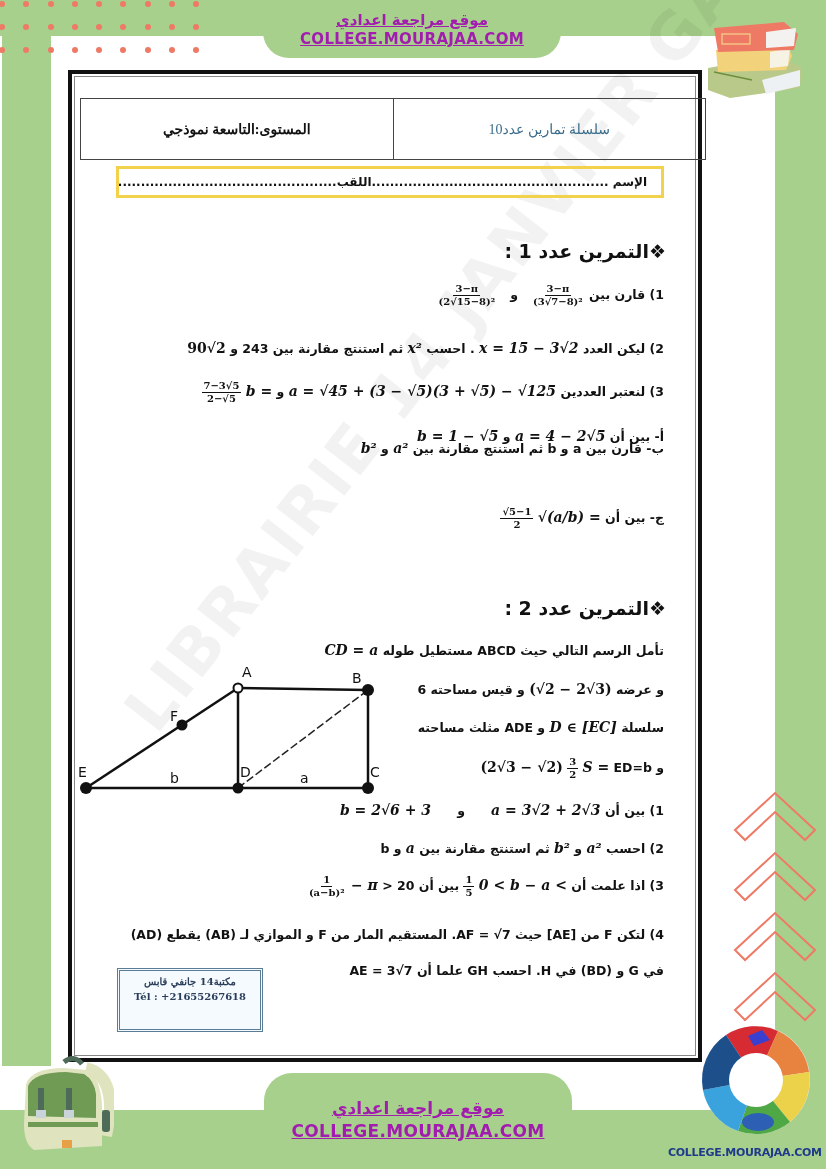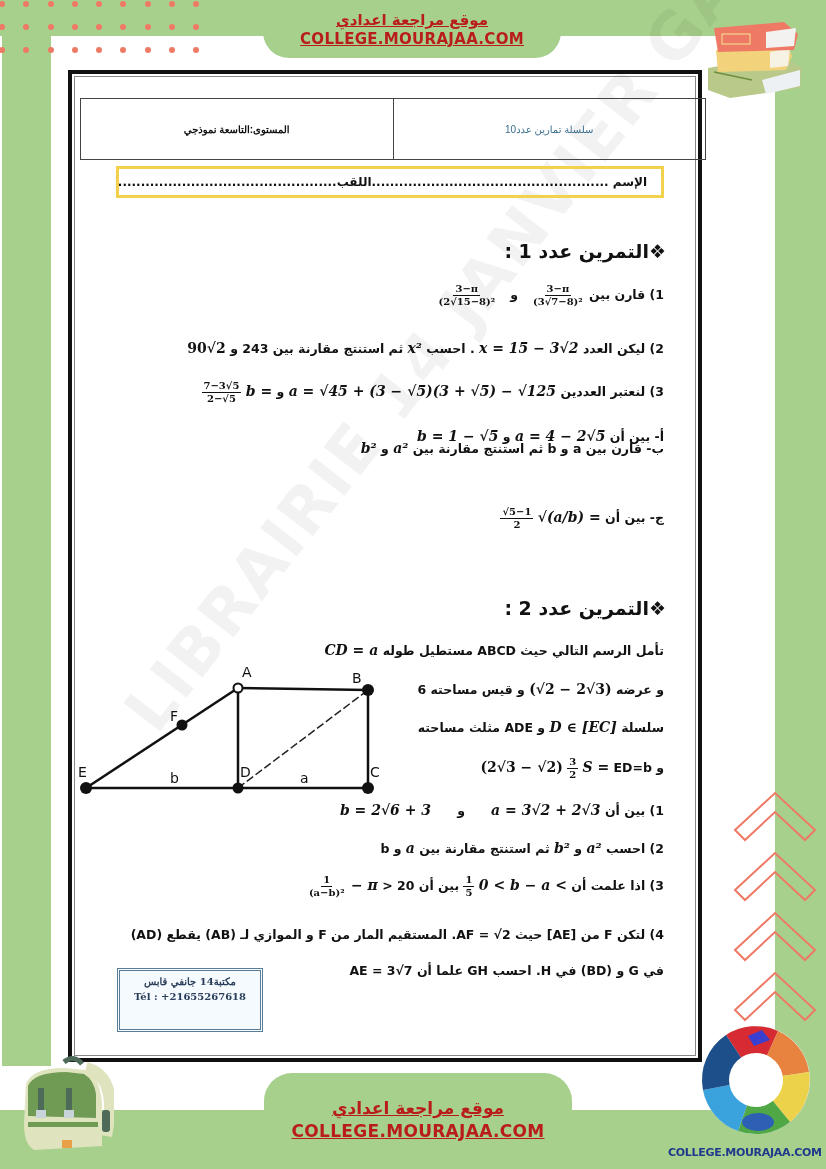--- a/index.html
+++ b/index.html
@@ -1,24 +1,24 @@
 <!DOCTYPE html>
 <html><head>
 <meta charset="utf-8">
 <style>
   html,body{margin:0;padding:0;}
   body{width:826px;height:1169px;position:relative;overflow:hidden;background:#ffffff;font-family:"DejaVu Serif",serif;color:#111;}
   .green{position:absolute;background:#a8d08d;}
   .dot{position:absolute;width:6px;height:6px;border-radius:50%;background:#ee7a66;}
-  .banner{position:absolute;background:#a8d08d;color:#b91c1c;text-align:center;font-family:"DejaVu Sans",sans-serif;font-weight:bold;}
+  .banner{position:absolute;background:#a8d08d;color:#a21caf;text-align:center;font-family:"DejaVu Sans",sans-serif;font-weight:bold;}
   .banner .ar{display:block;text-decoration:underline;}
   .banner .en{display:block;text-decoration:underline;letter-spacing:0.3px;}
   .frame{position:absolute;left:68px;top:70px;width:626px;height:984px;border:4px solid #111;box-shadow:inset 0 0 0 2px #fff, inset 0 0 0 3px #888;background:#fff;}
   .hdr{position:absolute;left:80px;top:98px;width:626px;height:62px;border:1.5px solid #444;display:flex;direction:rtl;box-sizing:border-box;}
-  .hdr .cell{flex:1;display:flex;align-items:center;justify-content:center;font-family:Liberation Sans, sans-serif;font-size:10px;border-left:1.5px solid #444;}
+  .hdr .cell{flex:1;display:flex;align-items:center;justify-content:center;font-family:Liberation Serif, serif;font-size:14px;border-left:1.5px solid #444;}
   .hdr .cell:last-child{border-left:none;}
   .hdr .subj{color:#3a6d8c;}
   .hdr .series{color:#3a6d8c;}
   .hdr .level{font-weight:bold;color:#111;}
   .namebox{position:absolute;left:116px;top:166px;width:548px;height:32px;border:3px solid #f2d24a;box-sizing:border-box;direction:rtl;display:flex;align-items:center;padding:0 14px;font-family:"DejaVu Sans",sans-serif;font-weight:bold;font-size:12px;white-space:nowrap;overflow:hidden;}
   .ex-title{position:absolute;right:160px;font-family:"DejaVu Sans",sans-serif;font-size:19px;font-weight:bold;direction:rtl;color:#111;}
   .line{position:absolute;right:162px;direction:rtl;font-family:"DejaVu Sans",sans-serif;font-size:12.5px;font-weight:bold;white-space:nowrap;color:#111;}
   .math{font-family:"DejaVu Serif",serif;font-style:italic;font-weight:bold;direction:ltr;unicode-bidi:isolate;display:inline-block;font-size:14px;}
   .frac{display:inline-flex;flex-direction:column;align-items:center;vertical-align:middle;font-size:10px;line-height:1.15;direction:ltr;unicode-bidi:isolate;font-family:"DejaVu Serif",serif;font-weight:bold;}
   .frac .num{border-bottom:1px solid #111;padding:0 2px;}
@@ -204,21 +204,21 @@
       <span class="den">5</span>
     </span>
   <span>بين أن 20 &lt;</span>
   <span class="math">− π</span>
   <span class="frac">
       <span class="num">1</span>
       <span class="den">(a−b)²</span>
     </span>
 </div>
 
-<div class="line" style="top:927px;">4) لتكن F من [AE] حيث AF = √2. المستقيم المار من F و الموازي لـ (AB) يقطع (AD)</div>
+<div class="line" style="top:927px;">4) لتكن F من [AE] حيث AF = √7. المستقيم المار من F و الموازي لـ (AB) يقطع (AD)</div>
 <div class="line" style="top:963px;">في G و (BD) في H. احسب GH علما أن AE = 3√7</div>
 
 <div class="figure">
   <svg width="310" height="140" viewBox="0 0 310 140">
     <line x1="8" y1="128" x2="160" y2="28" stroke="#111" stroke-width="2.5"></line>
     <line x1="160" y1="28" x2="290" y2="30" stroke="#111" stroke-width="2.5"></line>
     <line x1="160" y1="28" x2="160" y2="128" stroke="#111" stroke-width="2.5"></line>
     <line x1="290" y1="30" x2="290" y2="128" stroke="#111" stroke-width="2.5"></line>
     <line x1="8" y1="128" x2="290" y2="128" stroke="#111" stroke-width="2.5"></line>
     <line x1="160" y1="128" x2="290" y2="30" stroke="#222" stroke-width="1.5" stroke-dasharray="8 3"></line>

